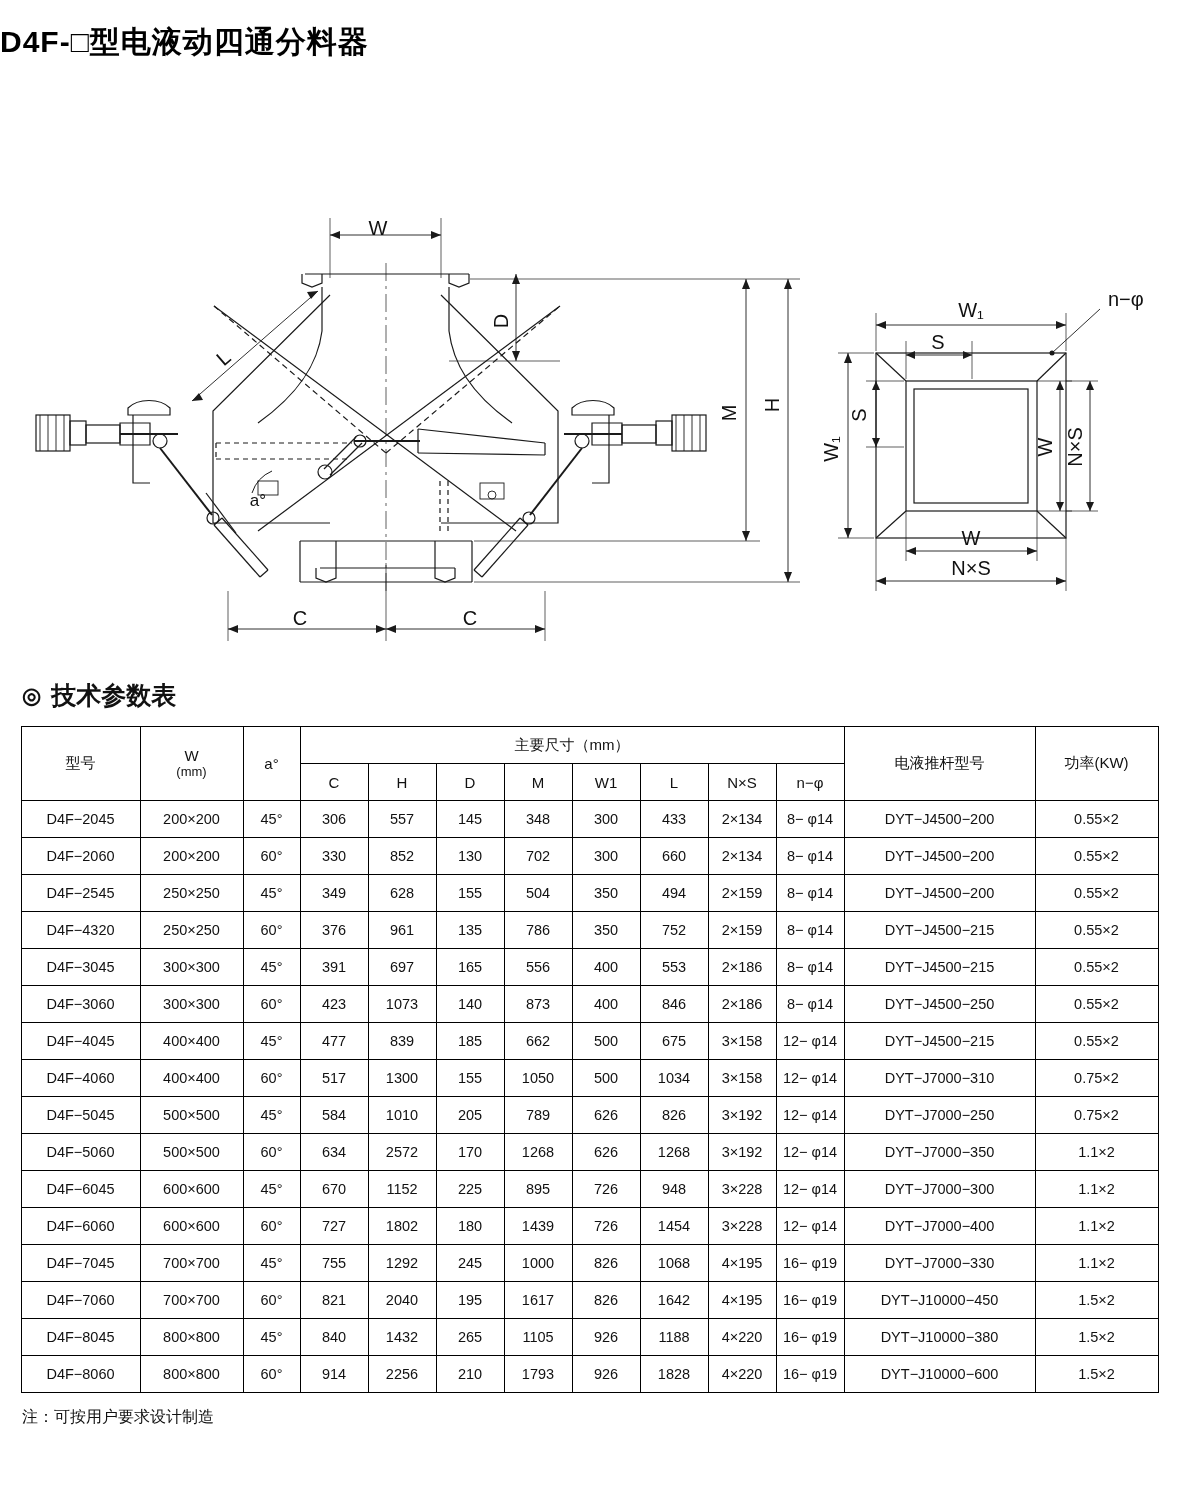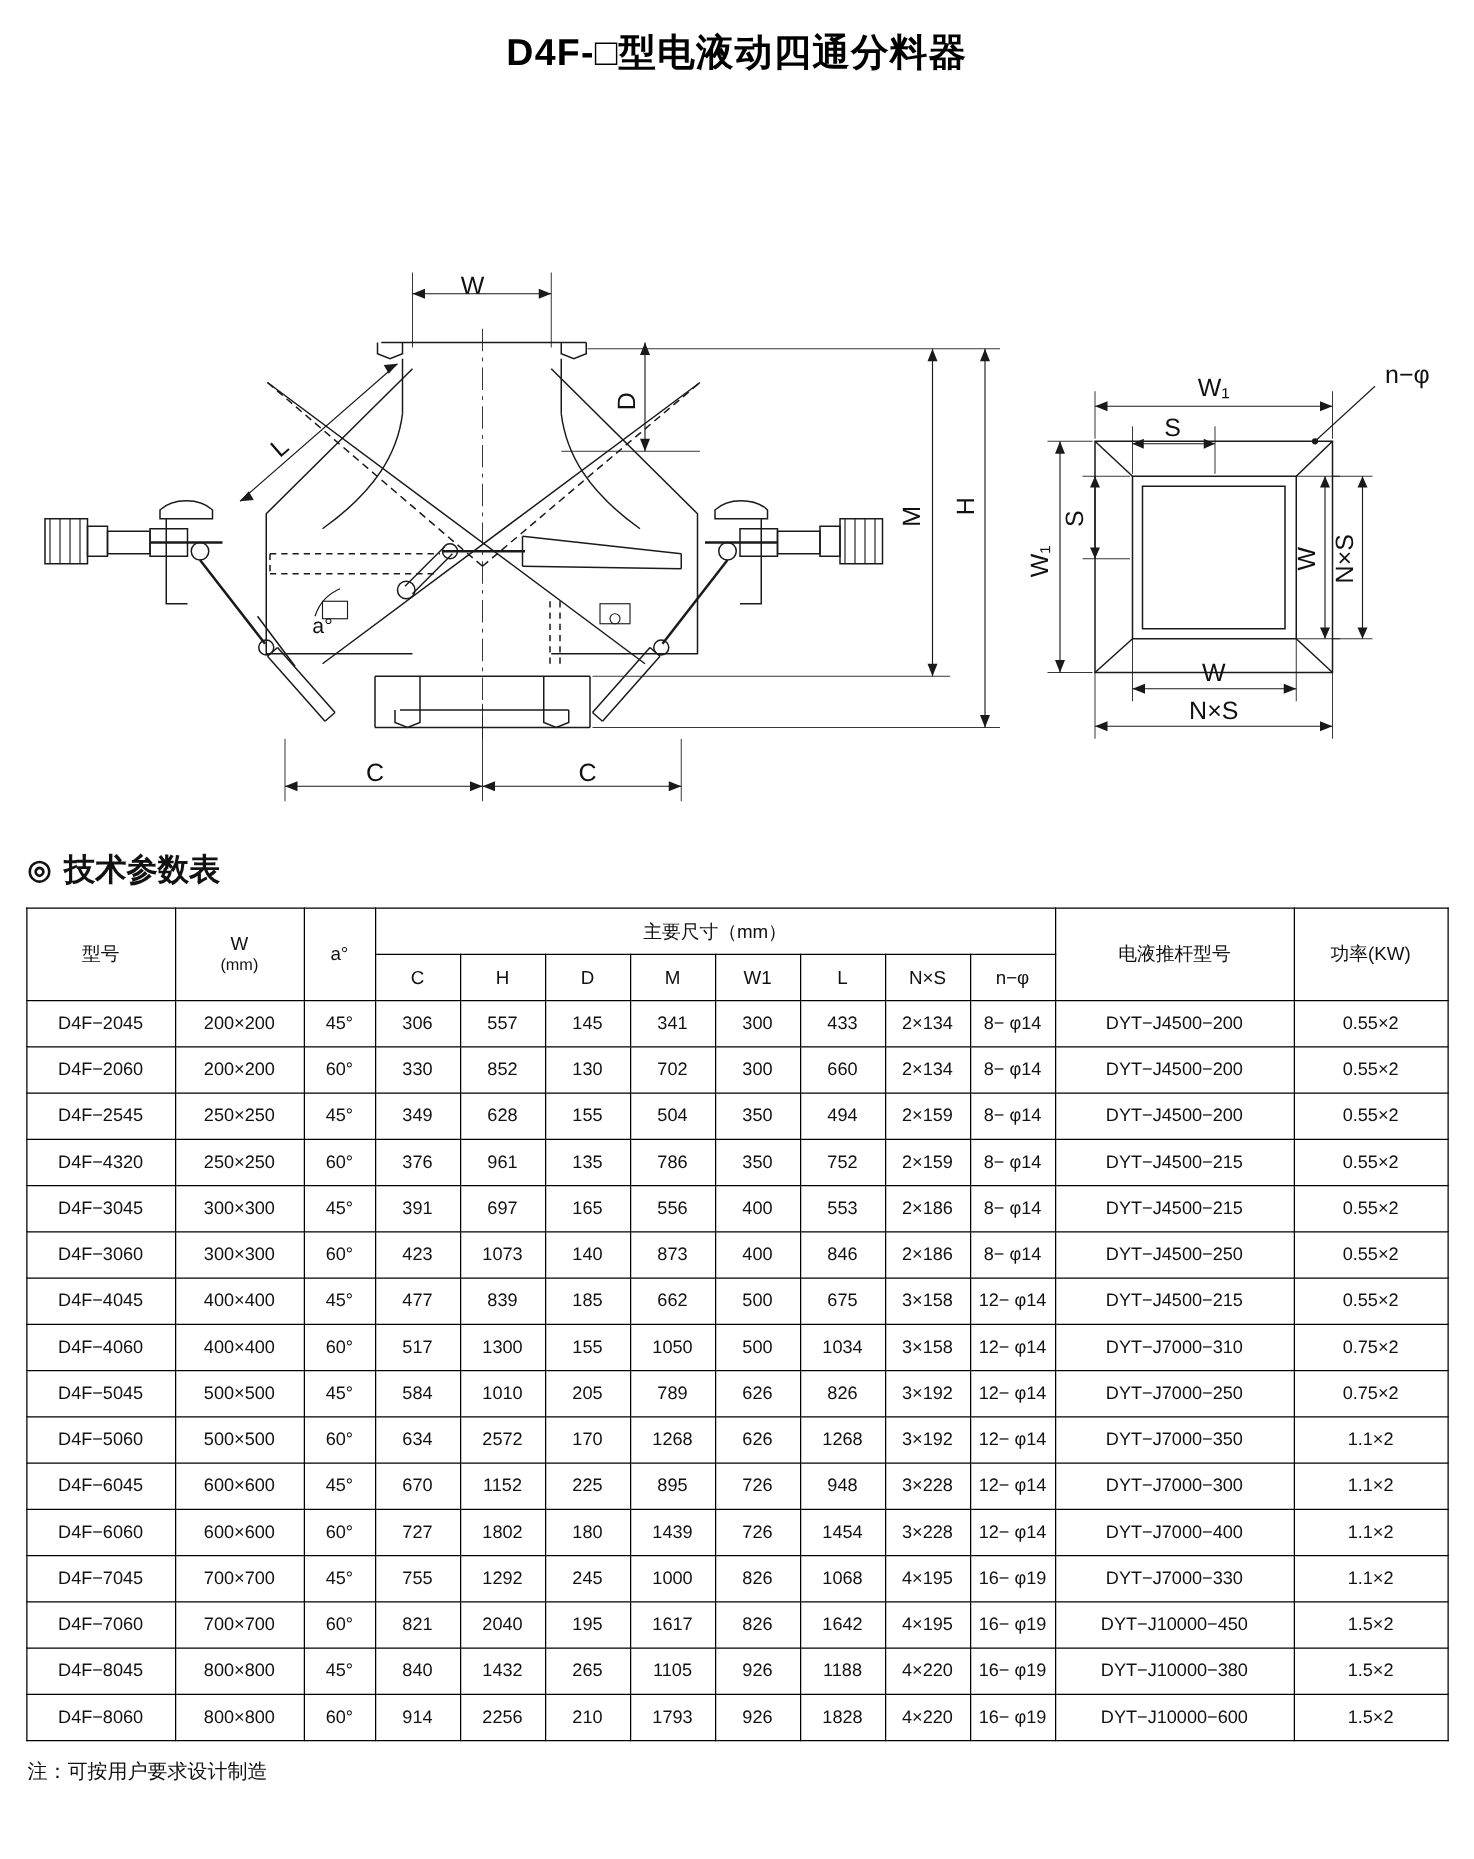--- a/index.html
+++ b/index.html
@@ -9,21 +9,20 @@
   }
   body {
     width: 1179px;
     height: 1487px;
     font-family: "Liberation Sans", sans-serif;
     color: #111;
     position: relative;
     overflow: hidden;
   }
   .page-title {
-    text-align: center;
     font-size: 30px;
     font-weight: bold;
     letter-spacing: 1px;
     padding-top: 22px;
     color: #000;
   }
   .diagram-area {
     position: relative;
     width: 1179px;
     height: 600px;
@@ -336,21 +335,21 @@
     </tr>
   </thead>
   <tbody>
     <tr>
         <td>D4F−2045</td>
         <td>200×200</td>
         <td>45°</td>
         <td>306</td>
         <td>557</td>
         <td>145</td>
-        <td>341</td>
+        <td>348</td>
         <td>300</td>
         <td>433</td>
         <td>2×134</td>
         <td>8− φ14</td>
         <td>DYT−J4500−200</td>
         <td>0.55×2</td>
       </tr>
     <tr>
         <td>D4F−2060</td>
         <td>200×200</td>

